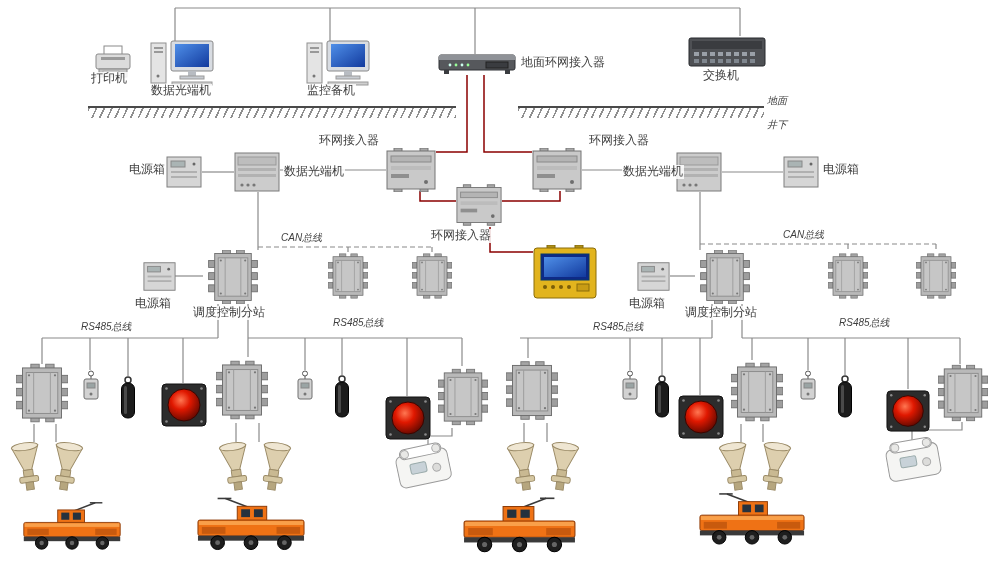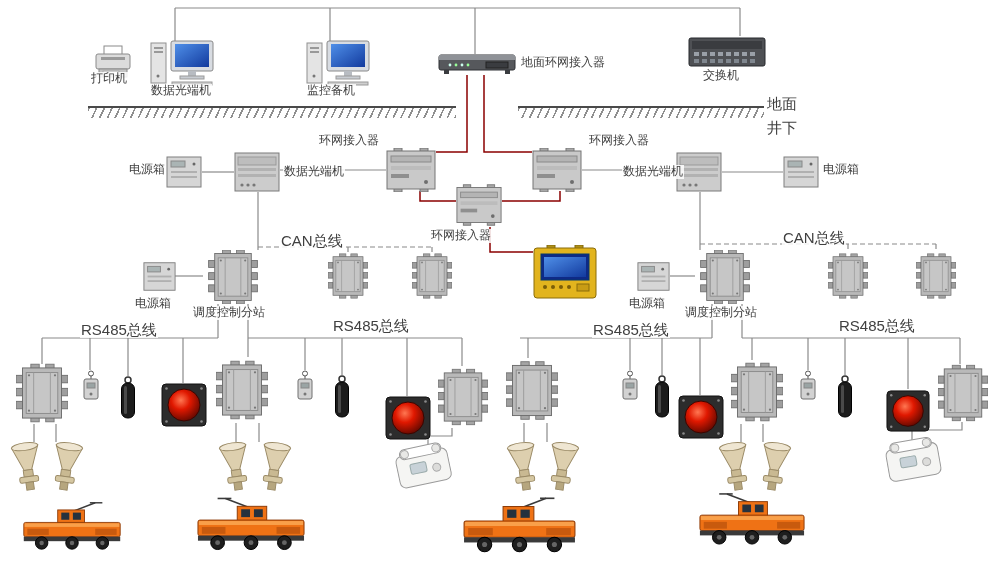--- a/index.html
+++ b/index.html
@@ -9,21 +9,21 @@
     background: #ffffff; overflow: hidden;
     font-family: "Liberation Sans", sans-serif;
   }
   .wires { position: absolute; left: 0; top: 0; z-index: 1; }
   .dev   { position: absolute; z-index: 2; }
   .horn  { transform-origin: 50% 100%; }
   .lbl {
     position: absolute; z-index: 3; font-size: 12px; color: #404040;
     white-space: nowrap; line-height: 1.15; background: rgba(255,255,255,.85); padding: 0 1px;
   }
-  .lbl.sm { font-size: 15px; }
+  .lbl.sm { font-size: 10px; font-style: italic; }
   .gband {
     position: absolute; z-index: 1; height: 12px;
     border-top: 2px solid #4a4a4a;
     background: repeating-linear-gradient(115deg, #8f8f8f 0 1.6px, transparent 1.6px 7px);
   }
 </style>
 </head>
 <body>
 
 <div class="stage">

